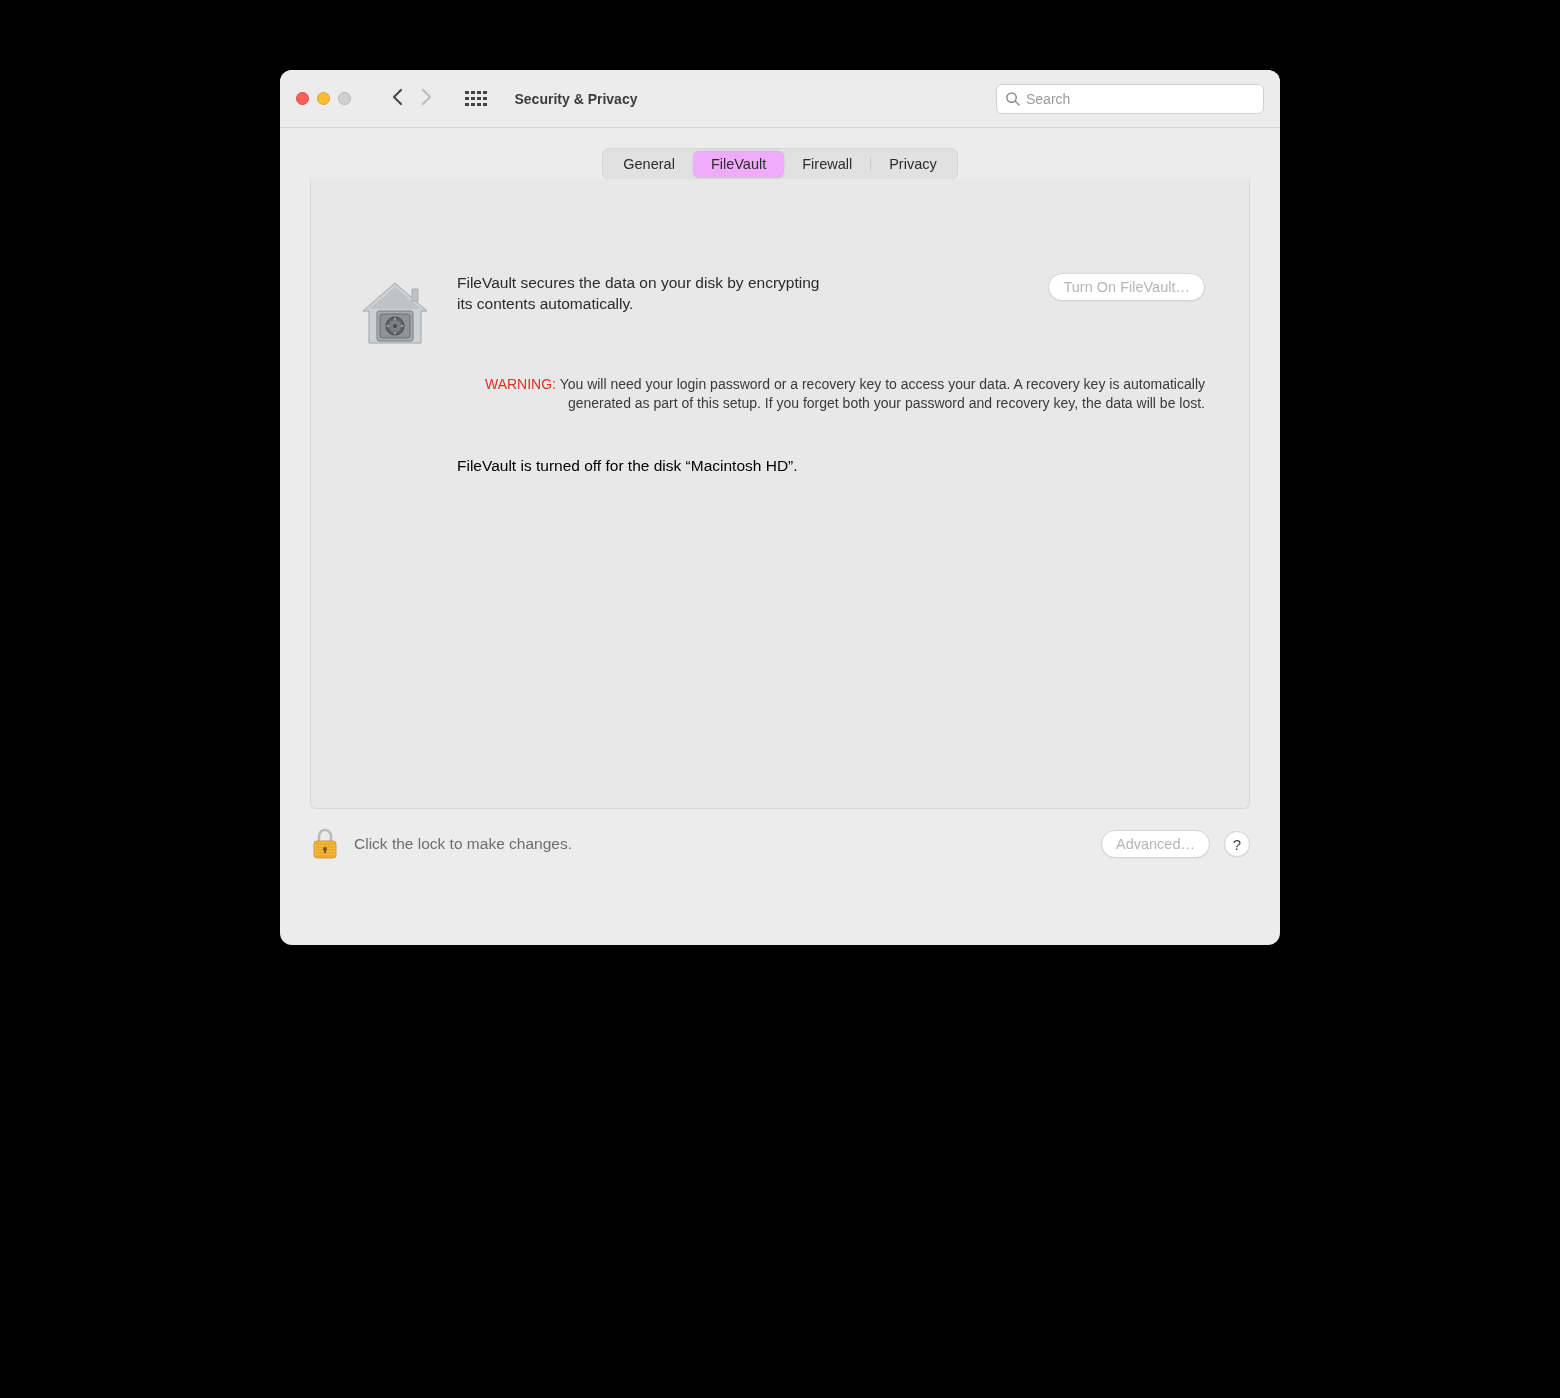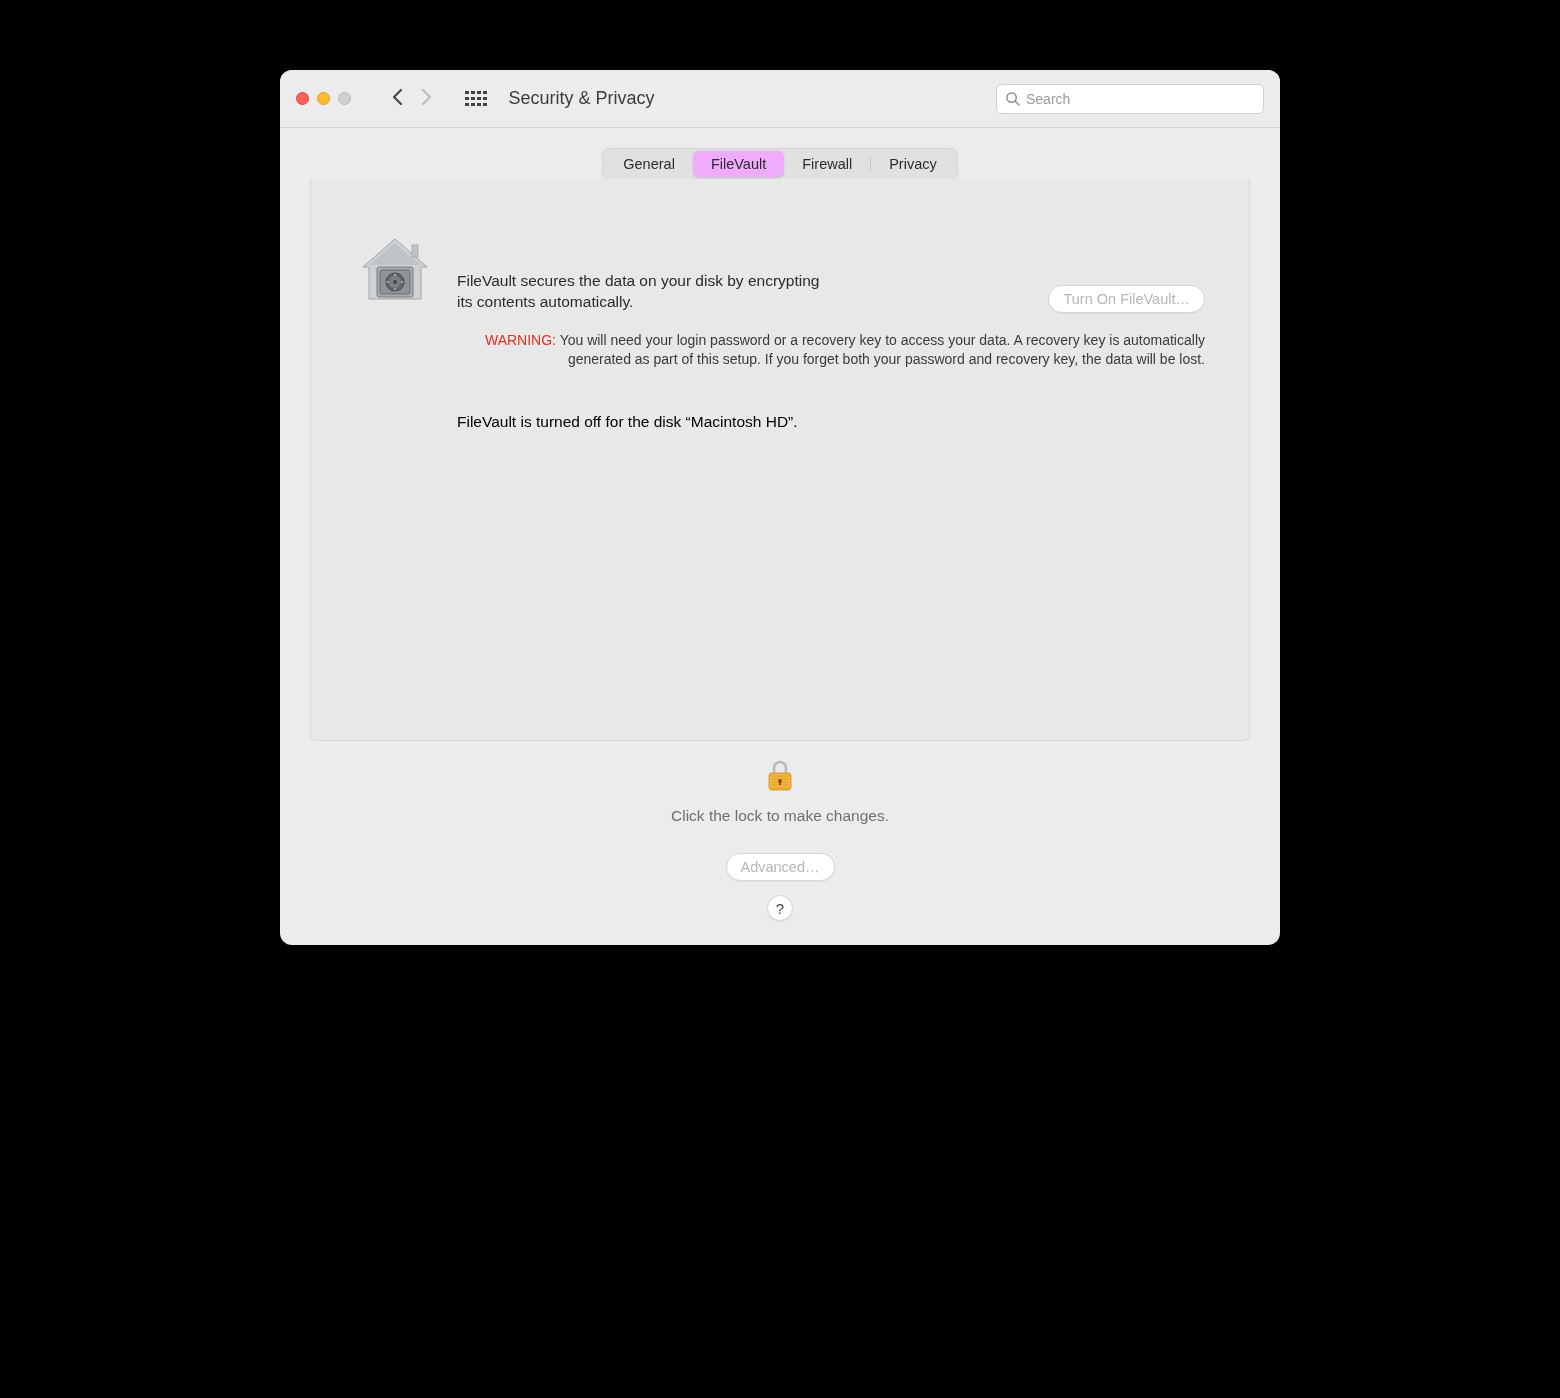--- a/index.html
+++ b/index.html
@@ -36,21 +36,21 @@
   .tl { width: 13px; height: 13px; border-radius: 50%; }
   .tl.red { background: #ff5f57; border: 0.5px solid #e0443e; }
   .tl.yellow { background: #febc2e; border: 0.5px solid #dea123; }
   .tl.green { background: #d0d0d0; border: 0.5px solid #b8b8b8; }
   .nav-arrows { display: flex; gap: 18px; margin-left: 20px; margin-right: 10px; }
   .nav-arrow { color: #4a4a4a; }
   .nav-arrow.disabled { color: #bdbdbd; }
   .grid-icon { margin: 0 12px; display: grid; grid-template-columns: repeat(4,3.5px); grid-template-rows: repeat(3,3.5px); gap: 2.5px; }
   .grid-icon span { width:3.5px; height:3.5px; background:#444; }
   .title {
-    font-size: 18px; font-weight: 400; color: #3c3c3c; margin-left: 0;
+    font-size: 14px; font-weight: 700; color: #3c3c3c; margin-left: 6px;
   }
   .spacer { flex: 1; }
   .search-wrap {
     width: 268px; height: 30px; background: #fff; border: 1px solid #d0d0d0;
     border-radius: 6px; display: flex; align-items: center; padding: 0 8px; gap: 6px;
   }
   .search-wrap input {
     border: none; outline: none; font-size: 14px; flex: 1; background: transparent; color: #333;
   }
   .search-wrap input::placeholder { color: #9a9a9a; }
@@ -73,21 +73,21 @@
 
   .content-panel {
     margin: 0 30px; margin-top: -1px;
     background: #e8e8e8; border: 1px solid #d9d9d9; border-radius: 0 0 6px 6px;
     border-top: none;
     flex: 1; padding: 50px 44px 30px 44px;
     position: relative;
     display: flex; flex-direction: column;
     max-height: 630px;
   }
-  .content-row { display:flex; gap: 22px; align-items:flex-end; }
+  .content-row { display:flex; gap: 22px; align-items:flex-start;margin-top:44px; }
   .fv-icon { width: 80px; height: 80px; flex-shrink:0; margin-top:4px; }
 
   .desc-col { flex:1; }
   .desc {
     font-size: 15.5px; color: #2b2b2b; line-height: 1.35; max-width: 370px;
   }
   .btn {
     background: #fff; border: 0.5px solid #d6d6d6; border-radius: 14px;
     padding: 5px 14px; font-size: 14.5px; color: #333; box-shadow: 0 0.5px 1px rgba(0,0,0,0.08);
     white-space: nowrap;
@@ -97,21 +97,21 @@
 
   .warning {
     margin-top: 18px; font-size: 14px; line-height: 1.35; color: #3a3a3a;
   }
   .warning .label { color: #e03020; }
   .status {
     margin-top: 44px; font-size: 15.5px; color: #000000;
   }
 
   .footer {
-    display: flex; align-items: center; padding: 18px 30px 24px 30px; gap: 14px; flex-direction: column;
+    display: flex; align-items: center; padding: 18px 30px 24px 30px; gap: 14px;
   }
   .lock-icon { width: 30px; height: 34px; }
   .lock-text { font-size: 15.5px; color: #6e6e6e; }
   .help-btn {
     width: 26px; height: 26px; border-radius: 50%; background: #fff; border: 0.5px solid #d6d6d6;
     box-shadow: 0 0.5px 1px rgba(0,0,0,0.1); display:flex; align-items:center; justify-content:center;
     font-size: 15px; color: #444; font-weight: 500;
   }
 </style>
 </head>

